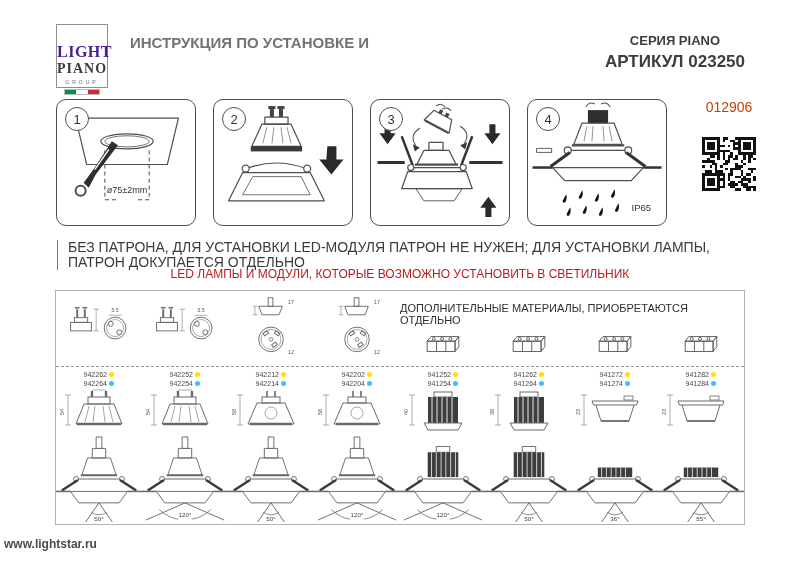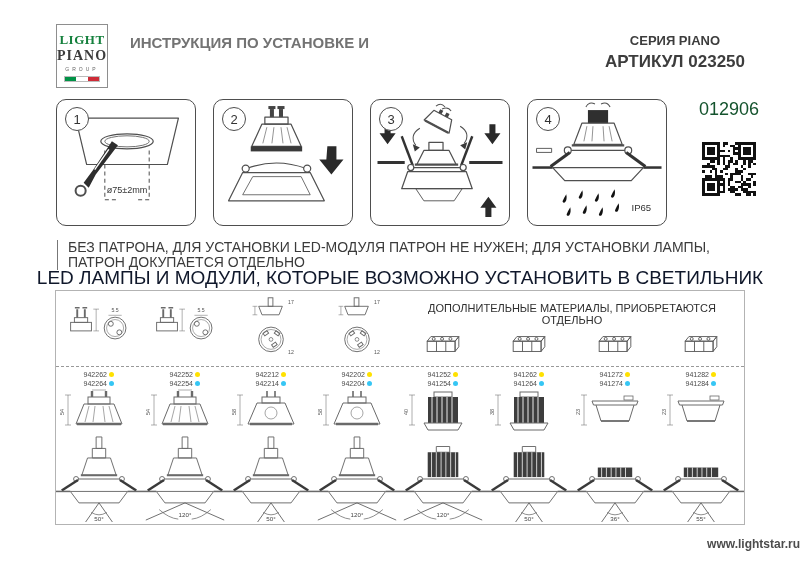--- a/index.html
+++ b/index.html
@@ -1,63 +1,63 @@
 <!DOCTYPE html>
 <html><head>
 <meta charset="utf-8">
 <style>
   html,body{margin:0;padding:0;background:#fff;}
   .page{position:relative;width:800px;height:566px;background:#fff;overflow:hidden;
         font-family:"Liberation Sans",sans-serif;color:#3a3a3a;}
   
   .logo{position:absolute;left:56px;top:24px;width:50px;height:62px;border:1px solid #8e8e8e;
         text-align:center;font-family:"Liberation Serif",serif;}
-  .logo-w1{font-size:13px;font-weight:bold;letter-spacing:.5px;margin-top:7px;color:#15803d;}
+  .logo-w1{font-size:16px;font-weight:bold;letter-spacing:.5px;margin-top:18px;color:#4c1d95;}
   .logo-w2{font-size:14px;font-weight:bold;letter-spacing:1px;color:#3c3c3c;}
   .logo-w3{font-family:"Liberation Sans",sans-serif;font-size:5px;letter-spacing:3px;color:#666;margin-top:2px;}
   .flag{display:flex;width:34px;height:4px;margin:4px auto 0;border:.5px solid #bbb;}
   .flag span{flex:1;height:100%;}
   .main-title{position:absolute;left:130px;top:33px;font-size:15px;font-weight:bold;
               line-height:20px;color:#737373;}
   .header-right{position:absolute;right:55px;top:33px;text-align:center;color:#3d3d3d;}
   .series{font-size:13px;font-weight:bold;}
   .article{font-size:17px;font-weight:bold;margin-top:4px;}
   
   .steps{position:absolute;left:56px;top:99px;display:flex;gap:17px;}
   .step{position:relative;width:140px;height:127px;border:1.5px solid #4e4e4e;border-radius:10px;box-sizing:border-box;}
   .step-num{position:absolute;left:8px;top:7px;width:22px;height:22px;border:1.2px solid #4e4e4e;
             border-radius:50%;display:flex;align-items:center;justify-content:center;
             font-size:13px;color:#333;background:#fff;z-index:2;}
   .step-svg{position:absolute;left:0;top:0;width:100%;height:100%;}
   .qr-block{position:absolute;left:698px;top:99px;width:62px;text-align:center;}
-  .qr-label{font-size:18px;color:#14532d;margin-bottom:22px;}
+  .qr-label{font-size:14px;color:#c2410c;margin-bottom:22px;}
   
   .note{position:absolute;left:57px;top:240px;width:680px;border-left:1.5px solid #777;
         padding-left:10px;font-size:14px;line-height:15px;color:#3b3b3b;}
   .section-title{position:absolute;left:0;right:0;top:267px;text-align:center;
-                 font-size:19px;color:#0f172a;}
+                 font-size:12px;color:#b91c1c;}
   
   .big-panel{position:absolute;left:55px;top:290px;width:688px;height:233px;
              border:1px solid #b3b3b3;box-sizing:content-box;}
   .panel-top{display:grid;grid-template-columns:repeat(8,1fr);grid-template-rows:30px 46px;
              height:76px;box-sizing:border-box;border-bottom:1px dashed #999;}
   .base-cell{grid-row:1/3;display:flex;align-items:center;justify-content:center;}
   .cell-svg{width:82px;height:70px;}
-  .extras-title{grid-column:5/9;grid-row:1;font-size:11px;color:#2e2e2e;text-align:center;padding-top:11px;}
+  .extras-title{grid-column:5/9;grid-row:1;font-size:11px;color:#2e2e2e;text-align:left;padding-top:11px;}
   .conn-cell{grid-row:2;display:flex;justify-content:center;align-items:flex-start;padding-top:8px;}
   .conn-svg{width:80px;height:30px;}
   .panel-bottom{display:grid;grid-template-columns:repeat(8,1fr);height:157px;}
   .col{display:flex;flex-direction:column;align-items:center;padding-top:3px;}
   .codes{font-size:7px;color:#4a4a4a;line-height:9px;}
   .code-line{display:flex;align-items:center;justify-content:flex-end;gap:2px;}
   .dot{width:5.5px;height:5.5px;border-radius:50%;display:inline-block;}
   .lamp-svg{width:86px;height:44px;margin-top:1px;}
   .fix-svg{width:86px;height:92px;}
   
-  .footer{position:absolute;left:16px;right:0;top:537px;text-align:right;
+  .footer{position:absolute;left:4px;right:0;top:537px;text-align:left;
           font-size:12px;font-weight:bold;color:#4c4c4c;}
 </style>
 </head>
 <body>
 
 <div class="page">
 
   <div class="logo">
     <div class="logo-w1">LIGHT</div>
     <div class="logo-w2">PIANO</div>

